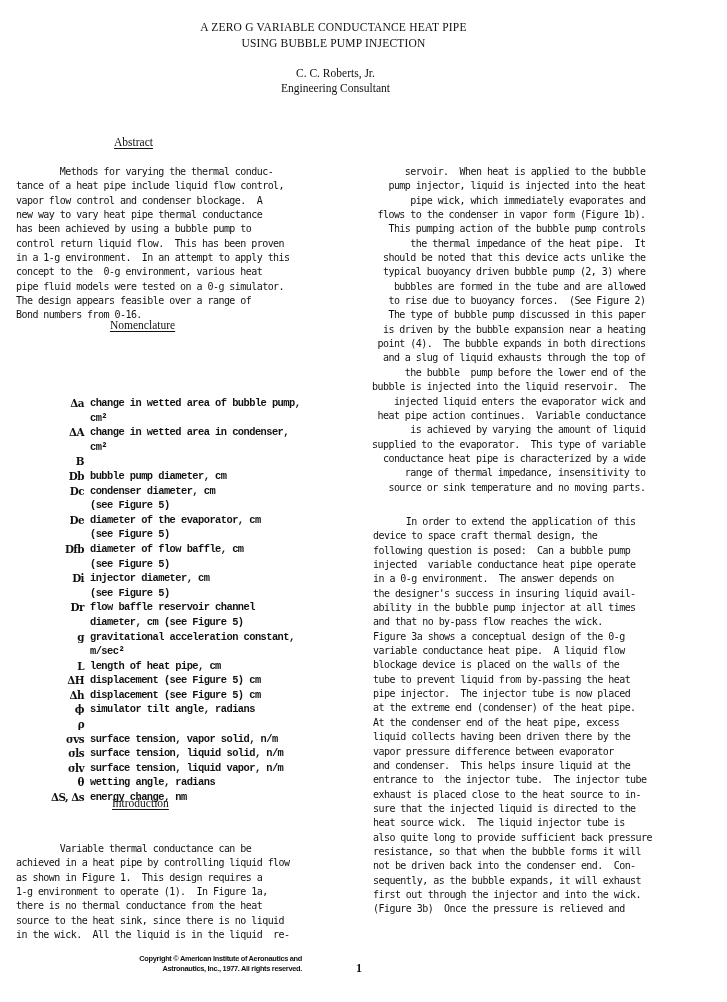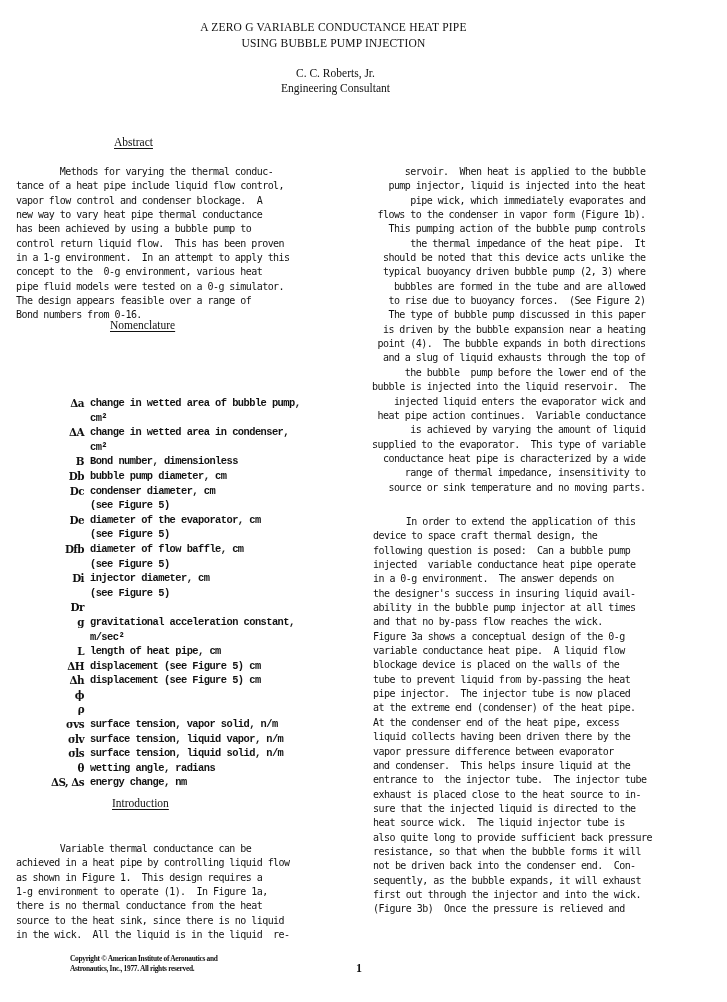--- a/index.html
+++ b/index.html
@@ -24,22 +24,22 @@
     .col-left-intro { left: 16px; top: 825px; margin-top: 17px; }
     .col-right { left: 372px; top: 165px; text-align: right; }
     .col-right2 { left: 373px; top: 515px; }
     .line { display: block; height: 14.35px; }
     .nom { position: absolute; left: 28px; top: 348px; width: 330px;
            font-family: "DejaVu Sans Mono", "Liberation Mono", monospace; font-size: 10.4px; font-weight: bold; letter-spacing: -0.55px; margin-top: 48px; }
     .nom-row { display: flex; line-height: 14.6px; }
     .nom-sym { width: 62px; text-align: right; padding-right: 6px; box-sizing: border-box;
                font-family: "DejaVu Serif", serif; font-weight: bold; white-space: nowrap; }
     .nom-def { flex: 1; white-space: pre; font-family: Liberation Mono, monospace; }
-    .footer { position: absolute; left: 70px; top: 954px; width: 240px; text-align: left;
-              font-family: Liberation Serif, serif; font-size: 7.4px; font-weight: bold; line-height: 9.5px; letter-spacing: -0.3px; }
+    .footer { position: absolute; left: 62px; top: 954px; width: 240px; text-align: right;
+              font-family: Liberation Sans, sans-serif; font-size: 7.4px; font-weight: bold; line-height: 9.5px; letter-spacing: -0.3px; }
     .page-num { position: absolute; left: 356px; top: 961px; font-family: "Liberation Serif", serif; font-size: 12px; font-weight: bold; }
   </style>
 </head>
 <body>
 
 <div class="title t1">A ZERO G VARIABLE CONDUCTANCE HEAT PIPE</div>
 <div class="title t2">USING BUBBLE PUMP INJECTION</div>
 <div class="author a1">C. C. Roberts, Jr.</div>
 <div class="author a2">Engineering Consultant</div>
 
@@ -53,21 +53,20 @@
       <div class="nom-def">change in wetted area of bubble pump,
 cm²</div>
     </div>
     <div class="nom-row">
       <div class="nom-sym">ΔA</div>
       <div class="nom-def">change in wetted area in condenser,
 cm²</div>
     </div>
     <div class="nom-row">
       <div class="nom-sym">B</div>
-      <div class="nom-def">Bond number, dimensionless</div>
     </div>
     <div class="nom-row">
       <div class="nom-sym">Db</div>
       <div class="nom-def">bubble pump diameter, cm</div>
     </div>
     <div class="nom-row">
       <div class="nom-sym">Dc</div>
       <div class="nom-def">condenser diameter, cm
 (see Figure 5)</div>
     </div>
@@ -81,55 +80,58 @@
       <div class="nom-def">diameter of flow baffle, cm
 (see Figure 5)</div>
     </div>
     <div class="nom-row">
       <div class="nom-sym">Di</div>
       <div class="nom-def">injector diameter, cm
 (see Figure 5)</div>
     </div>
     <div class="nom-row">
       <div class="nom-sym">Dr</div>
+      <div class="nom-def">flow baffle reservoir channel
+diameter, cm (see Figure 5)</div>
     </div>
     <div class="nom-row">
       <div class="nom-sym">g</div>
       <div class="nom-def">gravitational acceleration constant,
 m/sec²</div>
     </div>
     <div class="nom-row">
       <div class="nom-sym">L</div>
       <div class="nom-def">length of heat pipe, cm</div>
     </div>
     <div class="nom-row">
       <div class="nom-sym">ΔH</div>
       <div class="nom-def">displacement (see Figure 5) cm</div>
     </div>
     <div class="nom-row">
       <div class="nom-sym">Δh</div>
       <div class="nom-def">displacement (see Figure 5) cm</div>
     </div>
     <div class="nom-row">
       <div class="nom-sym">ϕ</div>
+      <div class="nom-def">simulator tilt angle, radians</div>
     </div>
     <div class="nom-row">
       <div class="nom-sym">ρ</div>
     </div>
     <div class="nom-row">
       <div class="nom-sym">σvs</div>
       <div class="nom-def">surface tension, vapor solid, n/m</div>
     </div>
     <div class="nom-row">
+      <div class="nom-sym">σls</div>
+      <div class="nom-def">surface tension, liquid solid, n/m</div>
+    </div>
+    <div class="nom-row">
       <div class="nom-sym">σlv</div>
       <div class="nom-def">surface tension, liquid vapor, n/m</div>
-    </div>
-    <div class="nom-row">
-      <div class="nom-sym">σls</div>
-      <div class="nom-def">surface tension, liquid solid, n/m</div>
     </div>
     <div class="nom-row">
       <div class="nom-sym">θ</div>
       <div class="nom-def">wetting angle, radians</div>
     </div>
     <div class="nom-row">
       <div class="nom-sym">ΔS, Δs</div>
       <div class="nom-def">energy change, nm</div>
     </div>
   </div>

